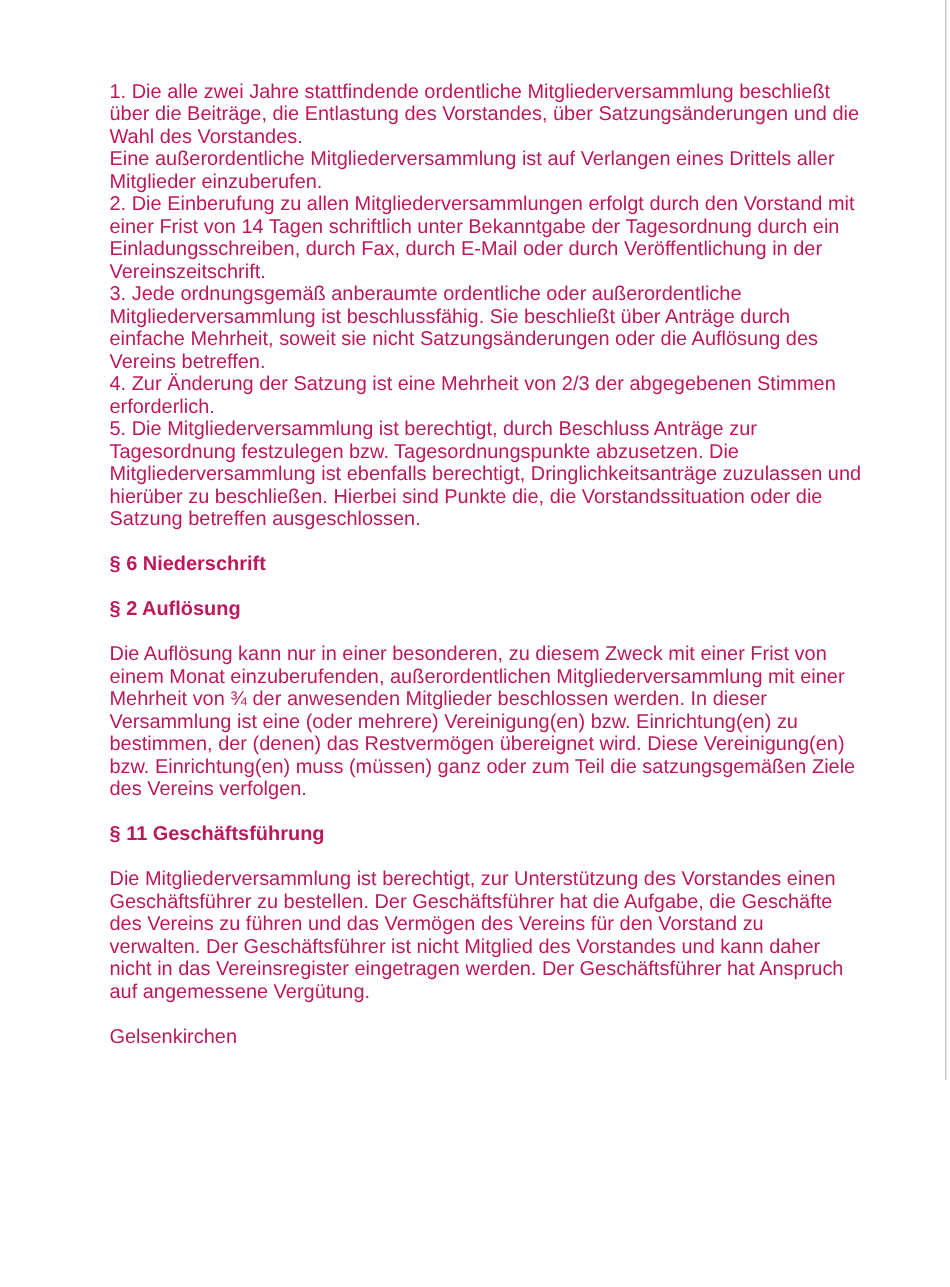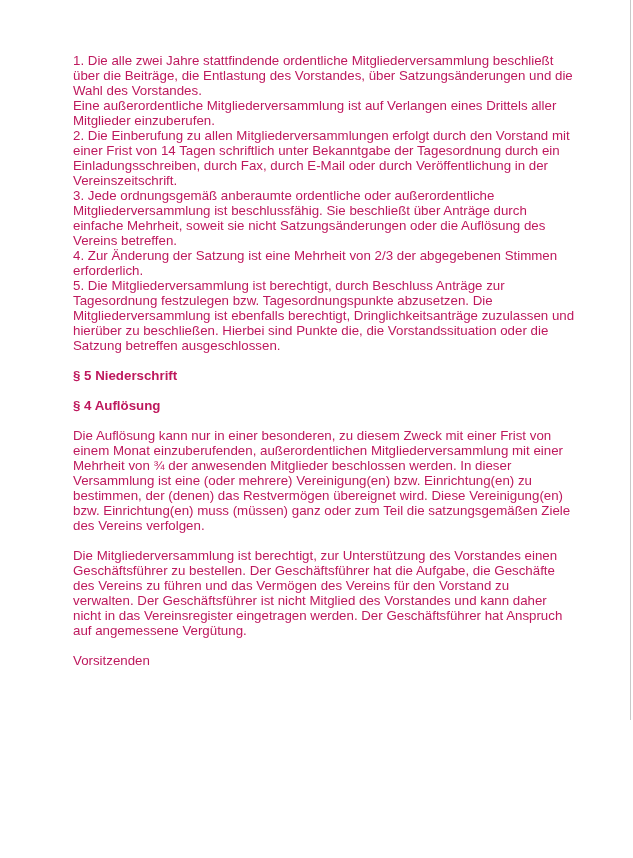--- a/index.html
+++ b/index.html
@@ -59,31 +59,32 @@
 Mitgliederversammlung ist beschlussfähig. Sie beschließt über Anträge durch
 einfache Mehrheit, soweit sie nicht Satzungsänderungen oder die Auflösung des
 Vereins betreffen.
 4. Zur Änderung der Satzung ist eine Mehrheit von 2/3 der abgegebenen Stimmen
 erforderlich.
 5. Die Mitgliederversammlung ist berechtigt, durch Beschluss Anträge zur
 Tagesordnung festzulegen bzw. Tagesordnungspunkte abzusetzen. Die
 Mitgliederversammlung ist ebenfalls berechtigt, Dringlichkeitsanträge zuzulassen und
 hierüber zu beschließen. Hierbei sind Punkte die, die Vorstandssituation oder die
 Satzung betreffen ausgeschlossen.</div>
-    <div class="block heading">§ 5 Niederschrift</div>
-    <div class="block heading">§ 4 Auflösung</div>
+    <div class="block heading">§ 6 Niederschrift</div>
+    <div class="block heading">§ 2 Auflösung</div>
     <div class="block">Die Auflösung kann nur in einer besonderen, zu diesem Zweck mit einer Frist von
 einem Monat einzuberufenden, außerordentlichen Mitgliederversammlung mit einer
 Mehrheit von ¾ der anwesenden Mitglieder beschlossen werden. In dieser
 Versammlung ist eine (oder mehrere) Vereinigung(en) bzw. Einrichtung(en) zu
 bestimmen, der (denen) das Restvermögen übereignet wird. Diese Vereinigung(en)
 bzw. Einrichtung(en) muss (müssen) ganz oder zum Teil die satzungsgemäßen Ziele
 des Vereins verfolgen.</div>
+    <div class="block heading">§ 11 Geschäftsführung</div>
     <div class="block">Die Mitgliederversammlung ist berechtigt, zur Unterstützung des Vorstandes einen
 Geschäftsführer zu bestellen. Der Geschäftsführer hat die Aufgabe, die Geschäfte
 des Vereins zu führen und das Vermögen des Vereins für den Vorstand zu
 verwalten. Der Geschäftsführer ist nicht Mitglied des Vorstandes und kann daher
 nicht in das Vereinsregister eingetragen werden. Der Geschäftsführer hat Anspruch
 auf angemessene Vergütung.</div>
-    <div class="block">Vorsitzenden</div>
+    <div class="block">Gelsenkirchen</div>
   </div>
   <div class="edge-line"></div>
 </div>
 
 </body></html>

